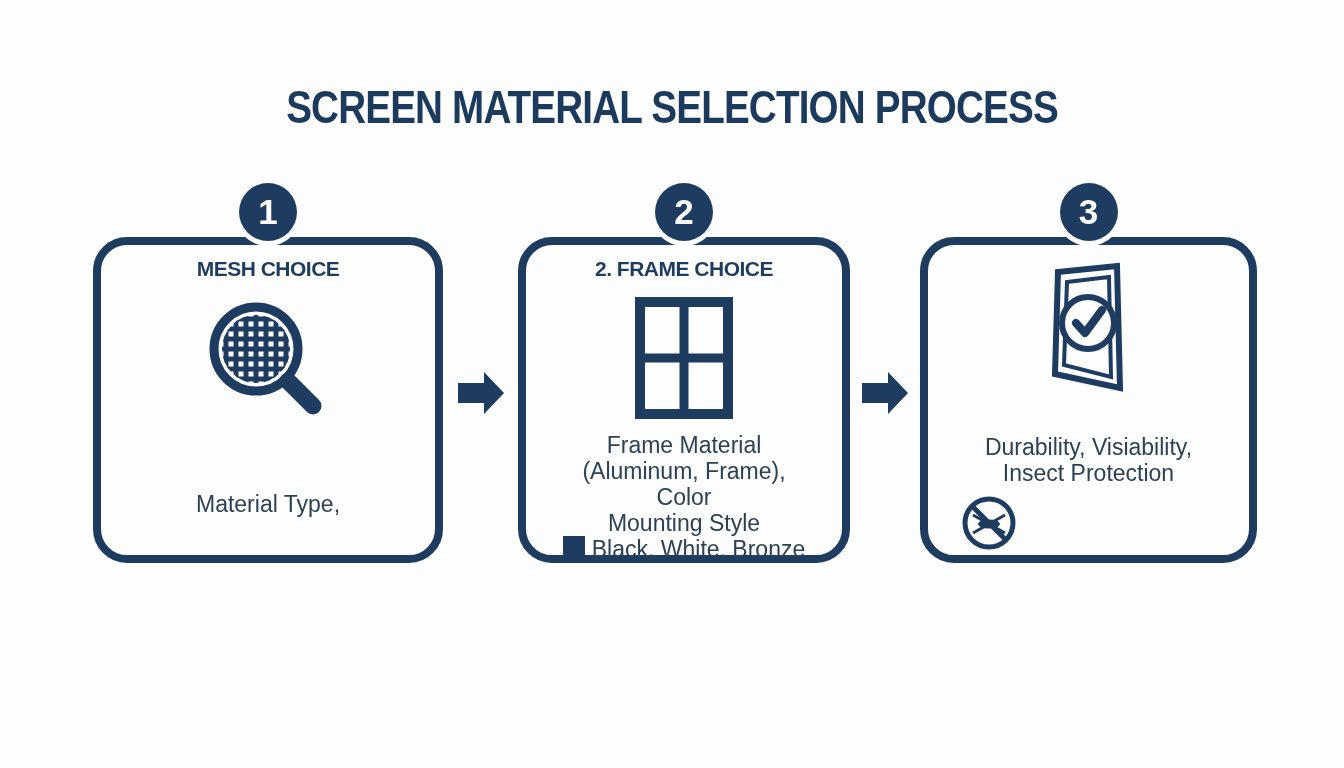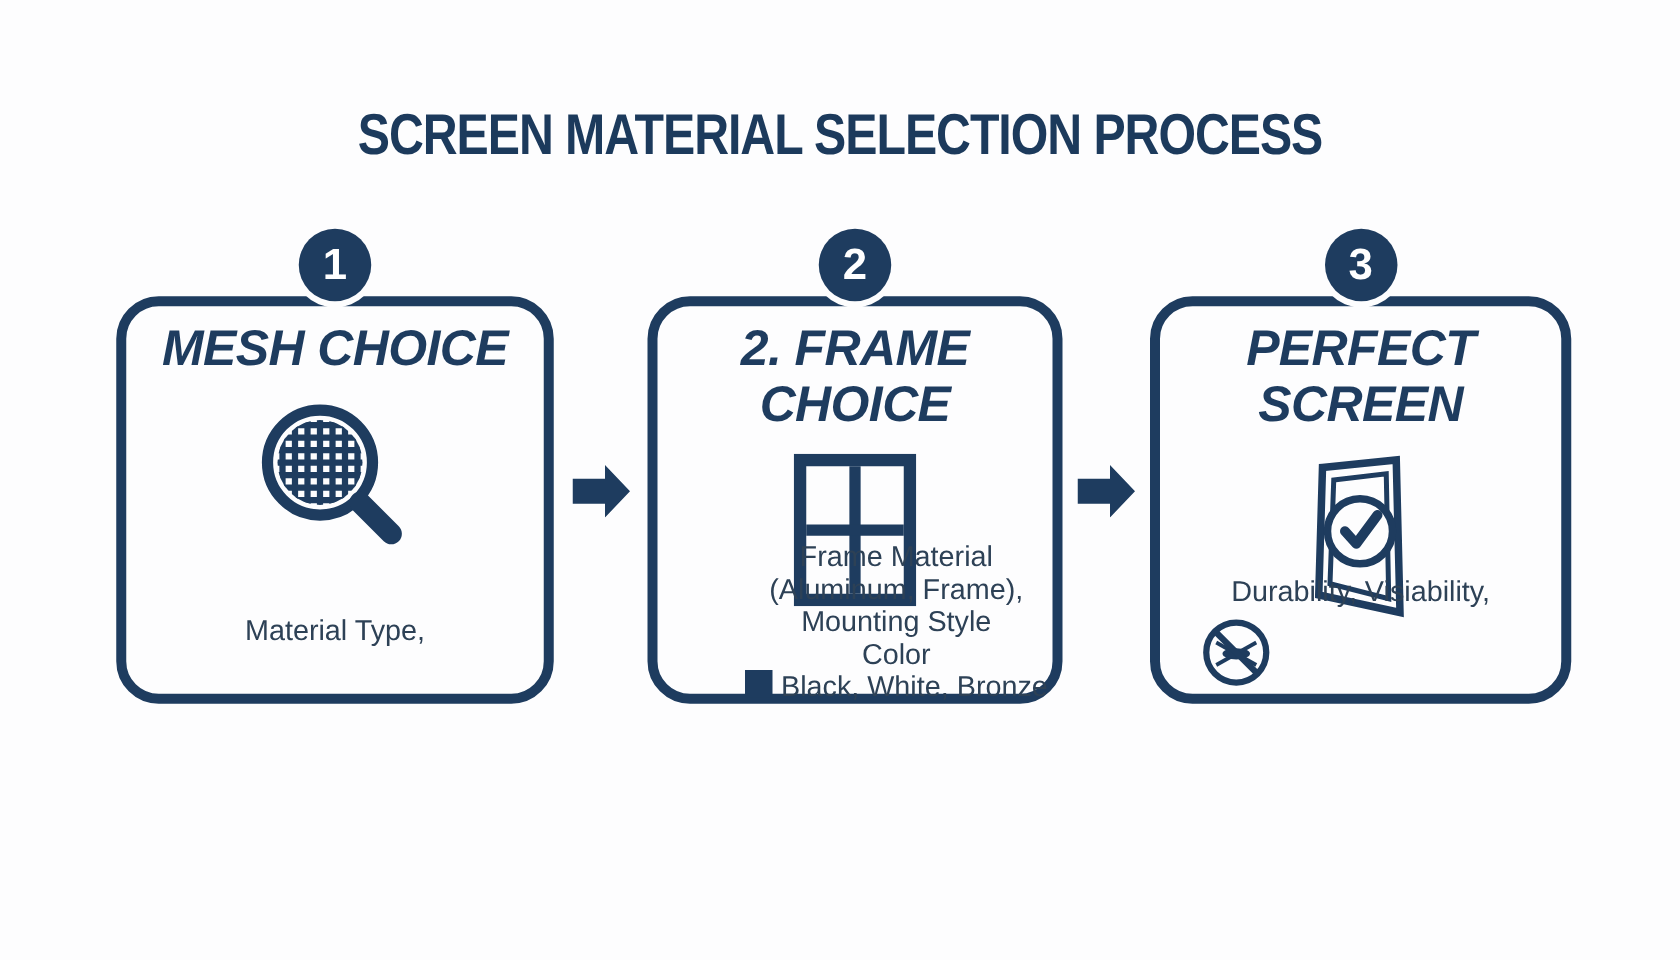--- a/index.html
+++ b/index.html
@@ -59,44 +59,43 @@
     font-weight: bold;
     display: flex;
     align-items: center;
     justify-content: center;
     box-shadow: 0 0 0 5px #fdfdfe;
     z-index: 2;
   }
   .card-title {
     margin-top: 12px;
     text-align: center;
-    font-size: 40px;
+    font-size: 21px;
     font-weight: bold;
     color: #1e3c5f;
     letter-spacing: -0.5px;
-    font-style: italic;
   }
   .card-icon-wrap {
     margin-top: 16px;
     display: flex;
     justify-content: center;
     align-items: flex-start;
     height: 132px;
   }
   .card-text {
     position: absolute;
     left: 0;
     width: 100%;
     text-align: center;
     font-size: 23px;
     line-height: 26px;
     color: #2d4156;
   }
   .card-1 .card-text { bottom: 38px; }
-  .card-2 .card-text { bottom: -7px; padding-left: 33px; }
+  .card-2 .card-text { bottom: -7px; }
   .card-3 .card-text { bottom: 69px; }
   .swatch-row {
     display: flex;
     align-items: flex-start;
     justify-content: center;
     gap: 7px;
     margin-top: 0px;
   }
   .color-swatch {
     width: 22px;
@@ -174,48 +173,48 @@
       <div class="card-icon-wrap">
         <svg width="98" height="122" viewBox="0 0 98 122">
           <rect x="5" y="5" width="88" height="112" fill="none" stroke="#1e3c5f" stroke-width="10"></rect>
           <line x1="49" y1="10" x2="49" y2="112" stroke="#1e3c5f" stroke-width="9"></line>
           <line x1="10" y1="61" x2="88" y2="61" stroke="#1e3c5f" stroke-width="9"></line>
         </svg>
       </div>
       <div class="card-text">
         <div>Frame Material</div>
         <div>(Aluminum, Frame),</div>
+        <div>Color</div>
         <div>Mounting Style</div>
-        <div>Color</div>
         <div class="swatch-row">
           <span class="color-swatch"></span>
           <span>Black, White, Bronze</span>
         </div>
       </div>
     </div>
 
     <div class="flow-gap gap-2">
       <svg width="46" height="42" viewBox="0 0 46 42">
         <polygon points="0,11 26,11 26,0 46,21 26,42 26,31 0,31" fill="#1e3c5f"></polygon>
       </svg>
     </div>
 
     <div class="step-card card-3">
       <div class="step-badge">3</div>
-      <div class="card-title">PERFECT SCREEN</div>
       <div class="card-icon-wrap">
         <svg width="74" height="132" viewBox="0 0 74 132">
           <path d="M6 11 L65 5 L68 127 L3 113 Z" fill="none" stroke="#1e3c5f" stroke-width="6"></path>
           <path d="M15 21 L57 16 L59 116 L12 104 Z" fill="none" stroke="#1e3c5f" stroke-width="4"></path>
           <circle cx="36" cy="62" r="26" fill="#fdfdfe" stroke="#1e3c5f" stroke-width="6"></circle>
           <path d="M24 62 L33 72 L50 49" fill="none" stroke="#1e3c5f" stroke-width="8" stroke-linecap="round" stroke-linejoin="round"></path>
         </svg>
       </div>
       <div class="card-text">
         <div>Durability, Visiability,</div>
+        <div>Insect Protection</div>
       </div>
       <div class="no-insects">
         <svg width="58" height="58" viewBox="0 0 58 58">
           <circle cx="29" cy="29" r="24" fill="none" stroke="#1e3c5f" stroke-width="5"></circle>
           <line x1="13" y1="21" x2="45" y2="39" stroke="#1e3c5f" stroke-width="3"></line>
           <line x1="13" y1="39" x2="45" y2="21" stroke="#1e3c5f" stroke-width="3"></line>
           <ellipse cx="29" cy="30" rx="11" ry="4.5" fill="#1e3c5f"></ellipse>
           <line x1="13" y1="13" x2="45" y2="45" stroke="#1e3c5f" stroke-width="5"></line>
         </svg>
       </div>

